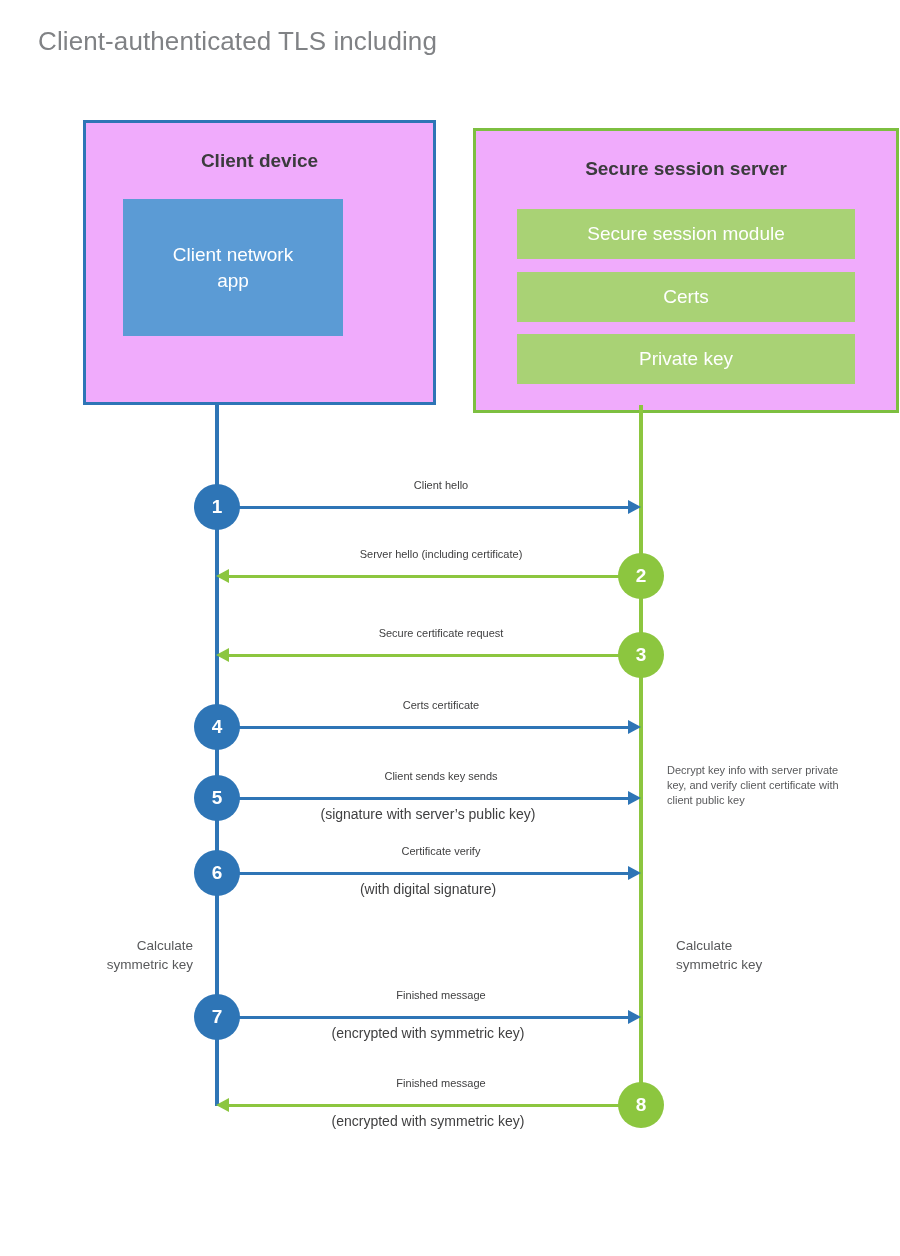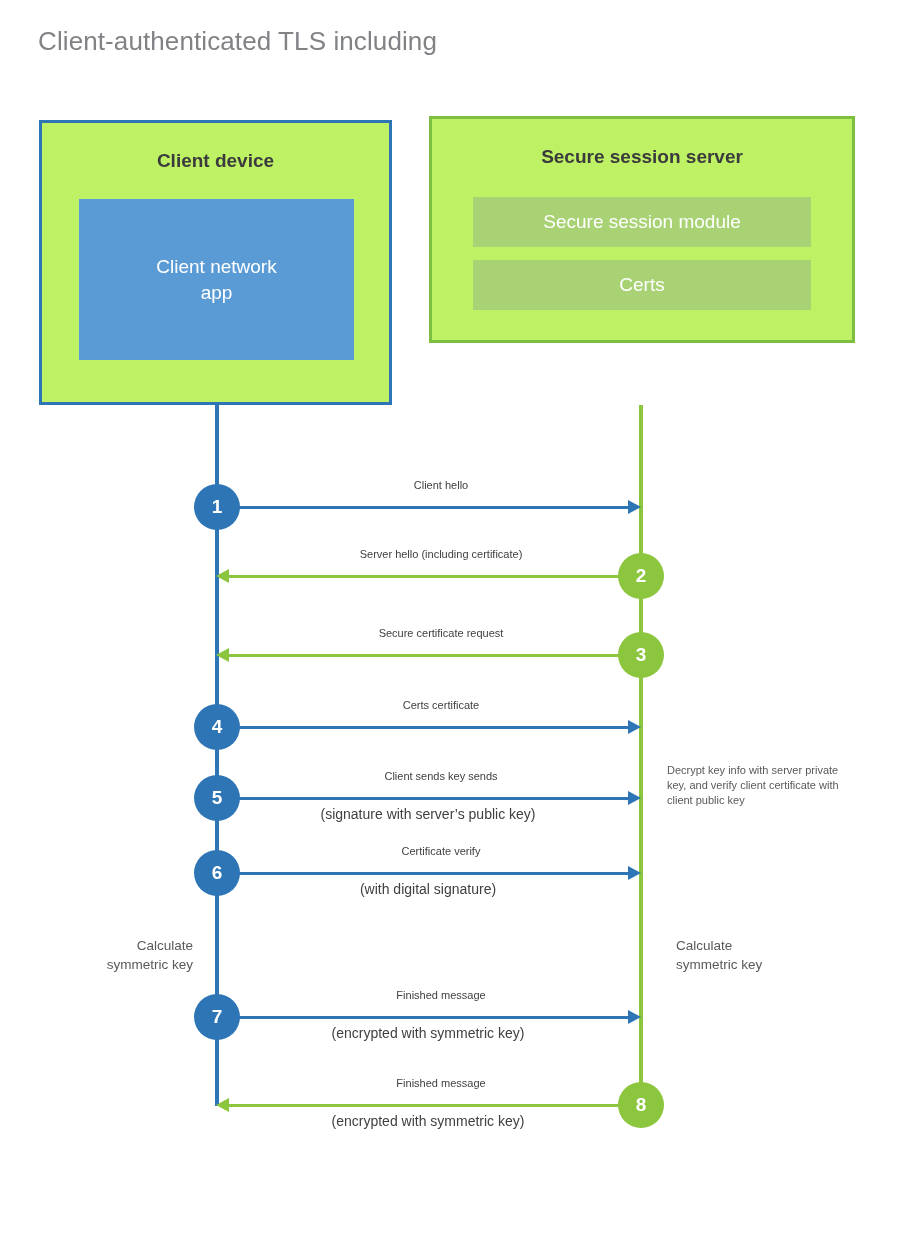--- a/index.html
+++ b/index.html
@@ -28,65 +28,66 @@
     font-size: 26px;
     font-weight: 400;
     color: #808285;
     letter-spacing: 0.1px;
     white-space: nowrap;
   }
 
   
   .endpoint-box {
     position: absolute;
-    background: #bef264;
+    background: #f0abfc;
     box-sizing: border-box;
+    margin-left: 44px;
   }
   #client-box {
     left: 39px;
     top: 120px;
     width: 353px;
     height: 285px;
     border: 3px solid #2E75B6;
   }
   #server-box {
     left: 429px;
-    top: 116px;
+    top: 128px;
     width: 426px;
-    height: 227px;
+    height: 285px;
     border: 3px solid #7DBF40;
     padding-left: 18px;
   }
   .endpoint-title {
     position: absolute;
     left: 0;
     right: 0;
     top: 27px;
     text-align: center;
     font-size: 19px;
     font-weight: bold;
     color: #3b3b3d;
   }
 
   
   #client-app-block {
     position: absolute;
     left: 37px;
     top: 76px;
-    width: 275px;
+    width: 220px;
     height: 105px;
     background: #5B9BD5;
     display: flex;
     align-items: center;
     justify-content: center;
     text-align: center;
     color: #ffffff;
     font-size: 19px;
     line-height: 1.33;
-    padding: 28px 0;
+    padding: 16px 0;
     box-sizing: content-box;
   }
 
   
   .server-bar {
     position: absolute;
     left: 41px;
     width: 338px;
     height: 50px;
     background: #A9D275;
@@ -237,20 +238,21 @@
         <div>Client network</div>
         <div>app</div>
       </div>
     </div>
   </div>
 
   <div id="server-box" class="endpoint-box">
     <div class="endpoint-title">Secure session server</div>
     <div id="server-bar-1" class="server-bar">Certs</div>
     <div id="server-bar-0" class="server-bar">Secure session module</div>
+    <div id="server-bar-2" class="server-bar">Private key</div>
   </div>
 
   <div id="client-lifeline" class="lifeline"></div>
   <div id="server-lifeline" class="lifeline"></div>
 
   <div class="msg-row" style="top:507px;">
     <div class="msg-label">Client hello</div>
     <div class="shaft to-server blue"></div>
     <div class="arrowhead right"></div>
     <div class="step-circle on-client">1</div>

